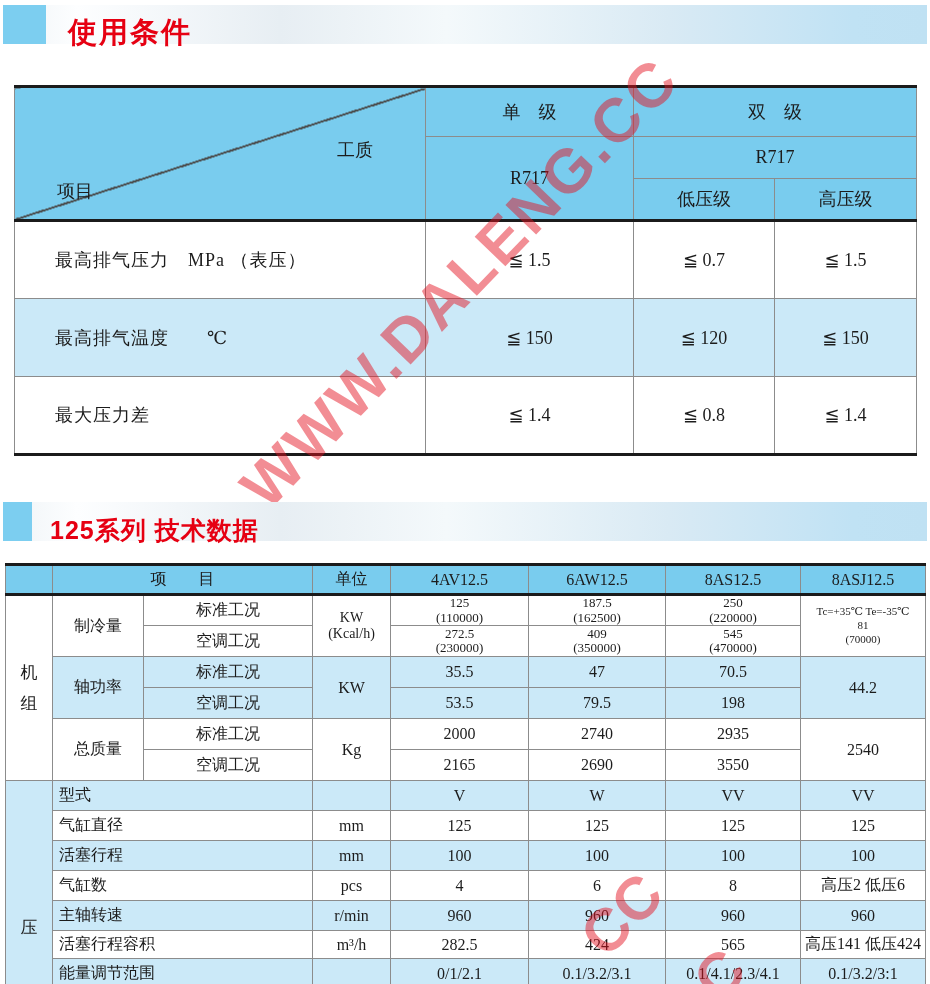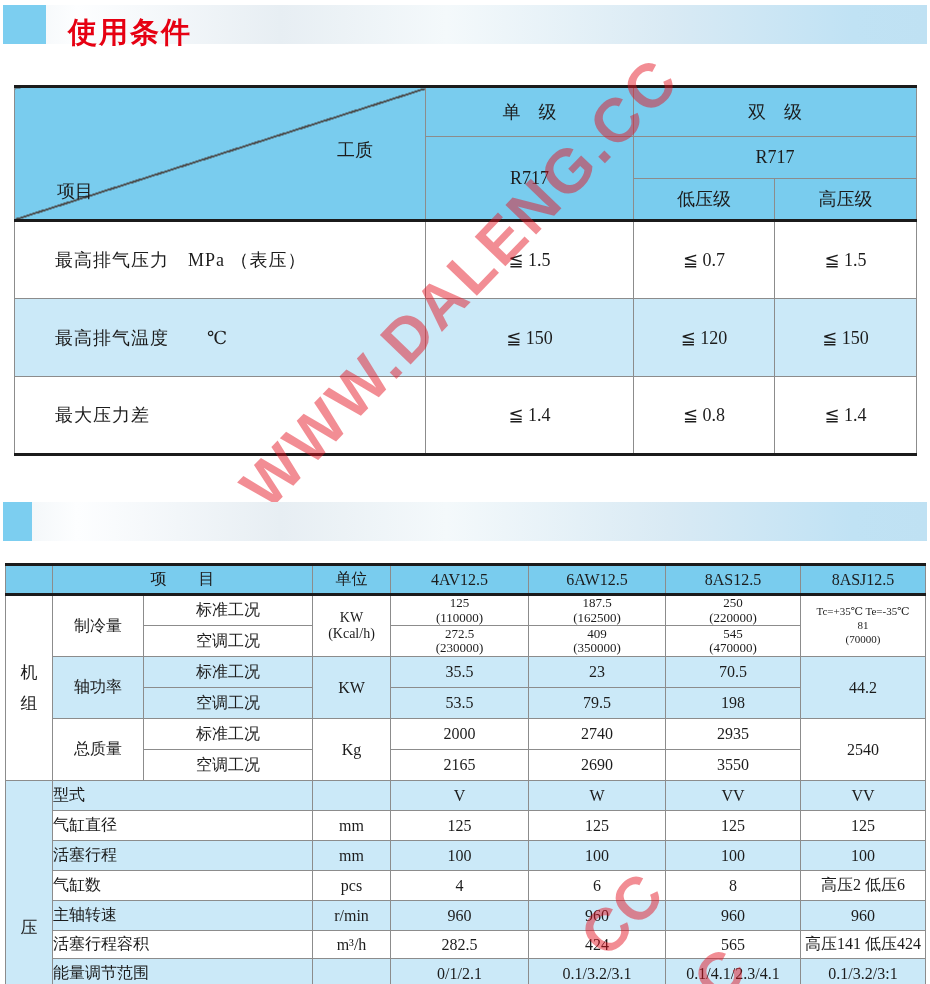--- a/index.html
+++ b/index.html
@@ -33,21 +33,21 @@
   #t1 .corner .ctop{position:absolute;right:52px;top:22px;margin-top:28px;}
   #t1 .corner .cbot{position:absolute;left:42px;bottom:16px;}
   
   #t2{position:absolute;left:5px;top:563px;width:920px;border-top:3px solid #1b1b1b;font-size:16px;}
   #t2 tr.h td{border-bottom:3px solid #1b1b1b;background:#79ccee;}
   .sm{font-size:13px;line-height:1.12;white-space:pre-line;}
   .xs{font-size:11px;line-height:1.25;white-space:pre-line;margin-top:23px;}
   .u2{font-size:14px;line-height:1.15;white-space:pre-line;}
   .vg{background:#fff;white-space:pre-line;font-size:17px;line-height:1.85;}
   .vg2{background:#fff;vertical-align:top;padding-top:135px;font-size:17px;}
-  #t2 .plabel{text-align:left;padding-left:0;}
+  #t2 .plabel{text-align:left;padding-left:6px;}
   
   .wm{position:absolute;z-index:5;pointer-events:none;text-align:center;
       font-family:"Liberation Sans","DejaVu Sans",sans-serif;font-weight:bold;
       color:rgba(228,16,32,0.48);transform:rotate(-46deg);}
   #wm-main{left:140px;top:243px;width:640px;height:80px;line-height:80px;font-size:62px;letter-spacing:3px;}
   #wm-frag1{left:552px;top:885px;width:140px;height:60px;line-height:60px;font-size:60px;}
   #wm-frag2{left:680px;top:945px;width:80px;height:60px;line-height:60px;font-size:60px;}
 </style>
 </head>
 <body>
@@ -97,20 +97,21 @@
     <td class="lbl">最大压力差</td>
     <td>≦ 1.4</td>
     <td>≦ 0.8</td>
     <td>≦ 1.4</td>
   </tr>
 </tbody>
   </table>
 
 <div id="bar2" class="tbar">
   <span class="sq"></span>
+  <div class="ttl">125系列 技术数据</div>
 </div>
 
 <table id="t2">
   <colgroup>
     <col style="width:47px">
       <col style="width:91px">
       <col style="width:169px">
       <col style="width:78px">
     <col style="width:138px">
       <col style="width:137px">
@@ -153,21 +154,21 @@
 (350000)</td>
     <td class="sm">545
 (470000)</td>
   </tr>
 
   <tr class="blue" style="height:31px">
     <td rowspan="2">轴功率</td>
     <td>标准工况</td>
     <td rowspan="2">KW</td>
     <td>35.5</td>
-    <td>23</td>
+    <td>47</td>
     <td>70.5</td>
     <td rowspan="2">44.2</td>
   </tr>
   <tr class="blue" style="height:31px">
     <td>空调工况</td>
     <td>53.5</td>
     <td>79.5</td>
     <td>198</td>
   </tr>
 

